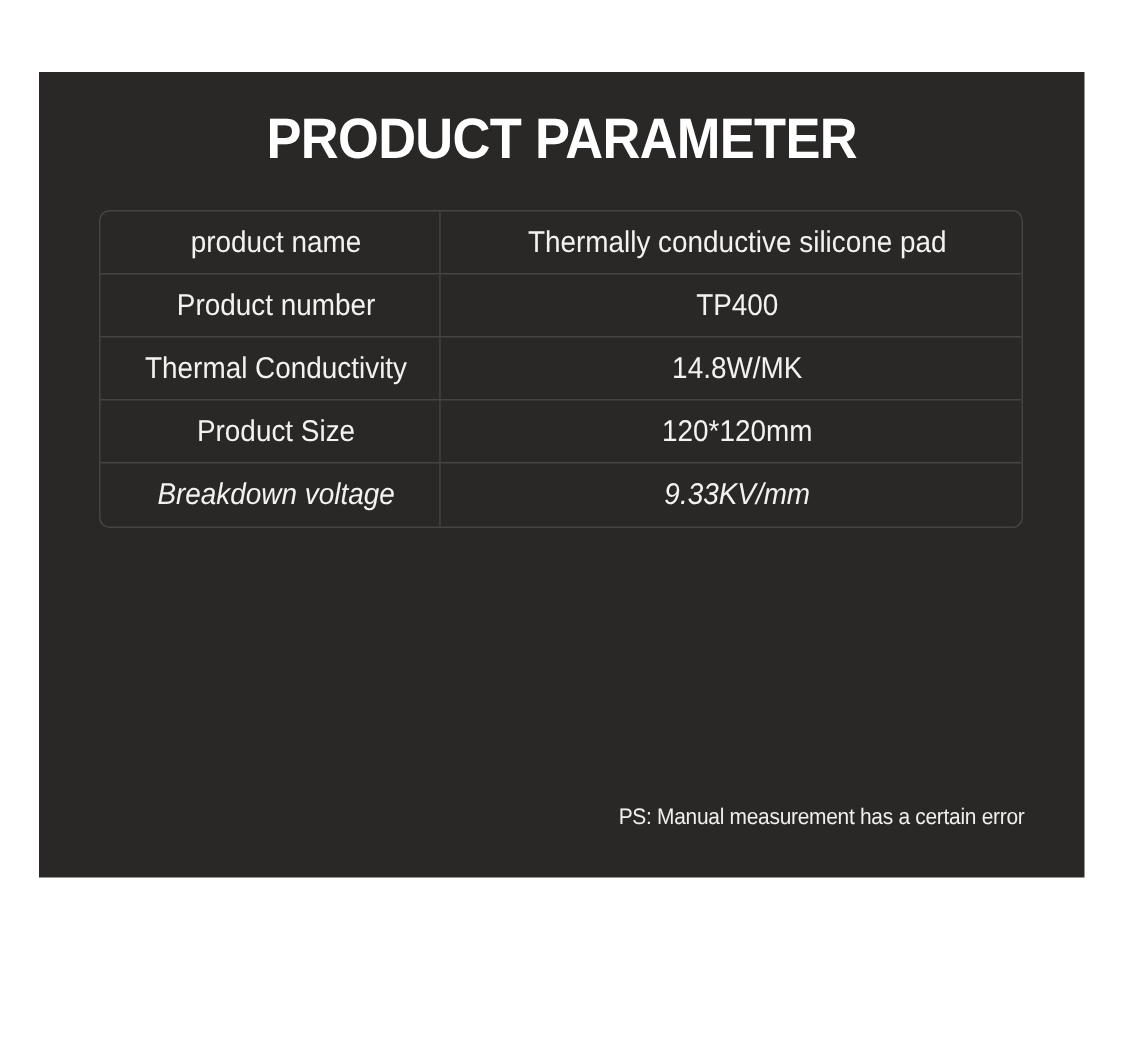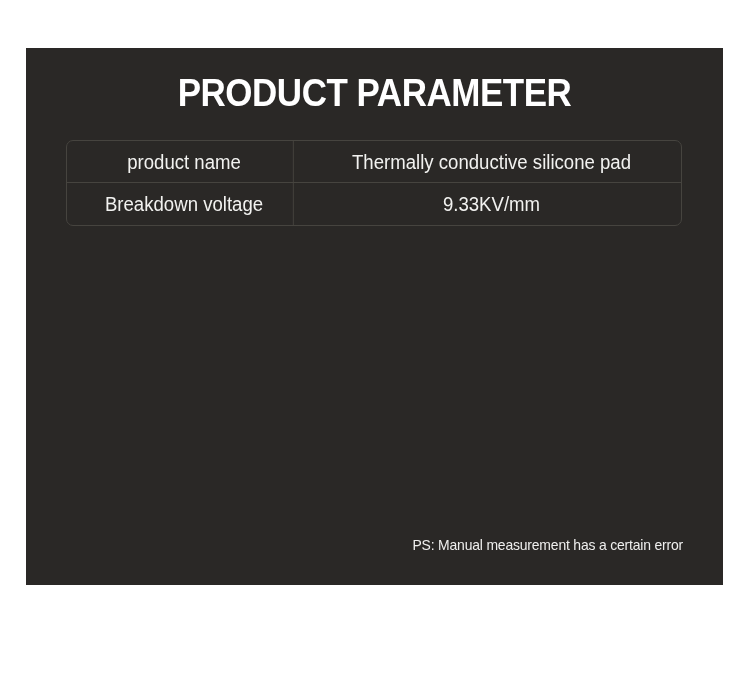--- a/index.html
+++ b/index.html
@@ -64,20 +64,21 @@
 
   .spec-row {
     display: flex;
     align-items: stretch;
     border-bottom: 1px solid #46443f;
     height: 42px;
     box-sizing: border-box;
   }
   .spec-row:last-child {
     border-bottom: none;
+    font-style: italic;
   }
 
   .spec-key,
   .spec-val {
     display: flex;
     align-items: center;
     justify-content: center;
     color: #f2f2f0;
     font-family: "Liberation Sans", sans-serif;
     font-size: 20px;
@@ -124,25 +125,37 @@
     <div class="panel-title">PRODUCT PARAMETER</div>
 
     <div class="spec-table">
 
       <div class="spec-row">
         <div class="spec-key">product name</div>
         <div class="spec-val">Thermally conductive silicone pad</div>
       </div>
 
 
+      <div class="spec-row">
+        <div class="spec-key">Product number</div>
+        <div class="spec-val">TP400</div>
+      </div>
+
+      <div class="spec-row">
+        <div class="spec-key">Thermal Conductivity</div>
+        <div class="spec-val">14.8W/MK</div>
+      </div>
 
 
 
 
-
+      <div class="spec-row">
+        <div class="spec-key">Product Size</div>
+        <div class="spec-val">120*120mm</div>
+      </div>
 
       <div class="spec-row">
         <div class="spec-key">Breakdown voltage</div>
         <div class="spec-val">9.33KV/mm</div>
       </div>
 
     </div>
 
     <div class="ps-note">PS: Manual measurement has a certain error</div>
 

